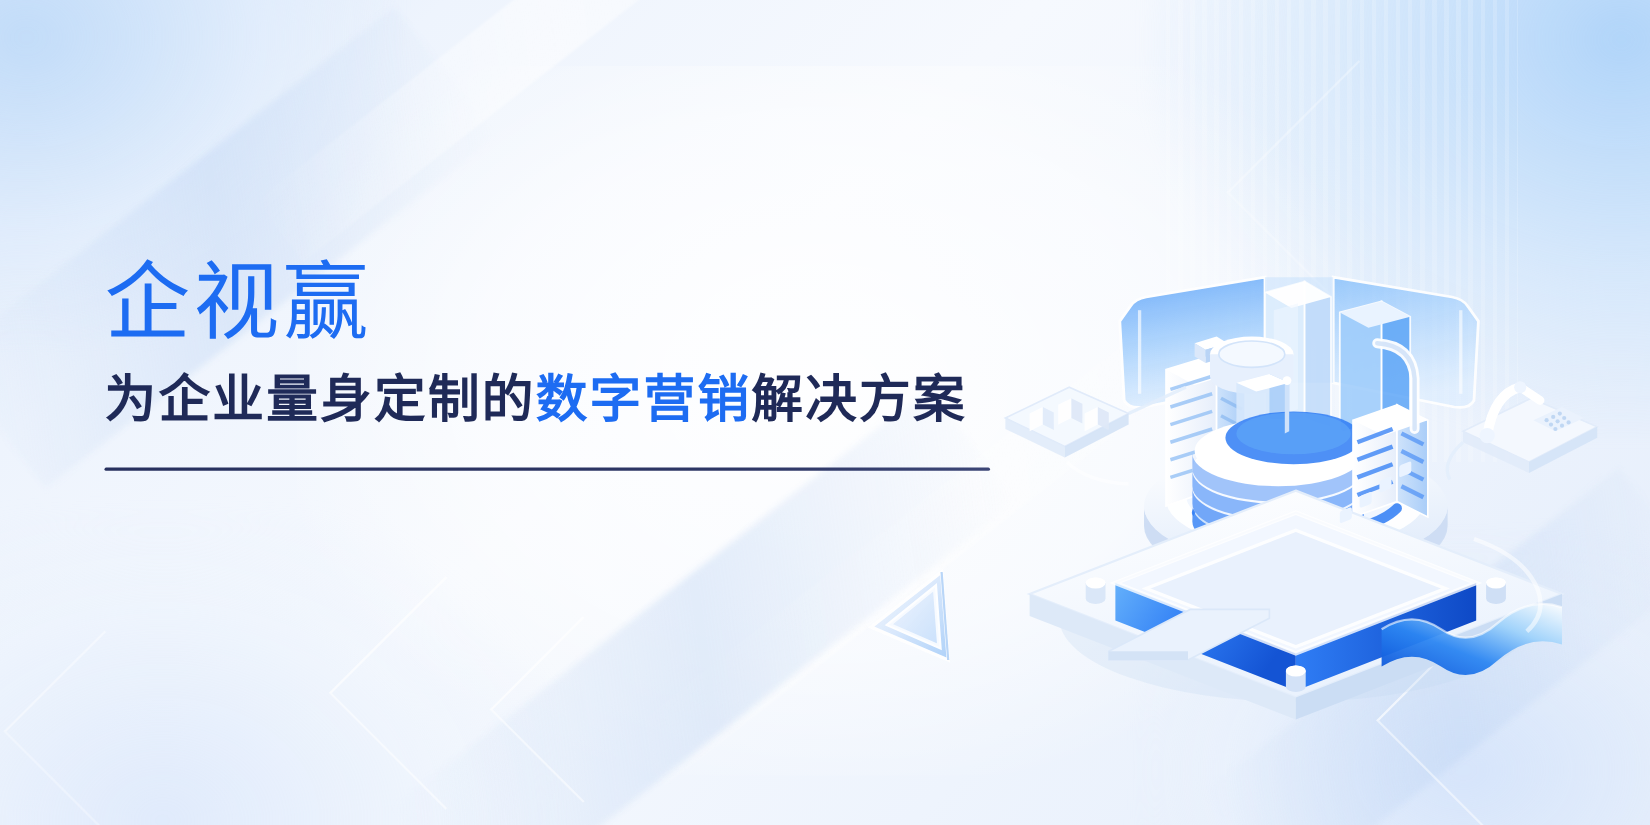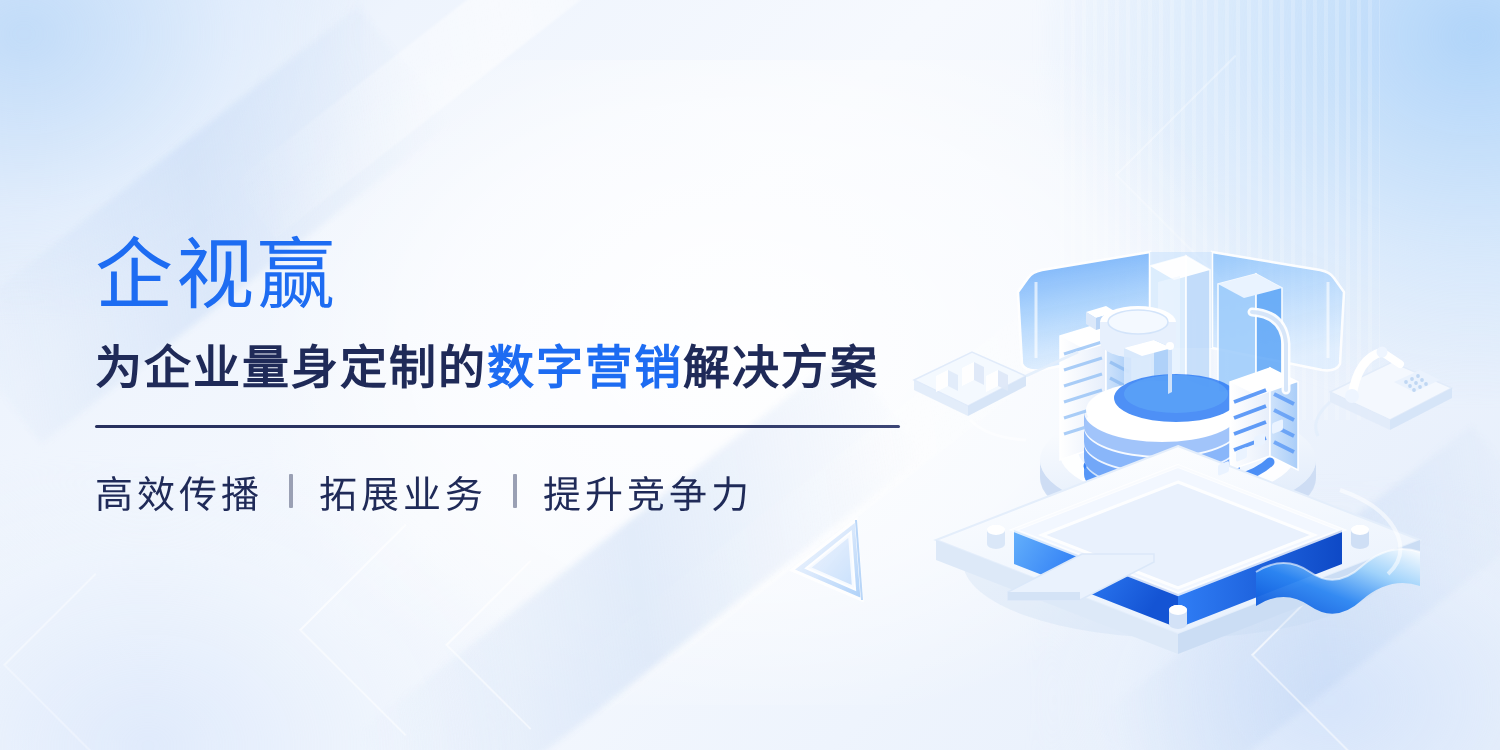--- a/index.html
+++ b/index.html
@@ -194,33 +194,26 @@
       <polygon points="66,22 24,56 70,76" fill="none" stroke="#ffffff" stroke-width="4" opacity="0.95"></polygon>
       <polygon points="66,22 24,56 70,76" fill="#eaf3ff" opacity="0.35"></polygon>
       <path d="M72,8 L78,88" stroke="#7fb4f2" stroke-width="2" opacity="0.55" fill="none"></path>
     </svg>
   </div>
 
   <div class="content">
 
     <h1 class="brand-title" style="color:#1d6cf2;">企视赢</h1>
 
-    <h2 class="headline" style="color:#1f2a58;">
+    <h2 class="headline" style="color:#1f2a58;font-family:Liberation Mono, monospace;">
       <span>为企业量身定制的</span><span class="hl" style="color:#1d6cf2;">数字营销</span><span>解决方案</span>
     </h2>
 
     <div class="divider"></div>
 
-    <div class="features" style="color:#1f2a58;">
-      <span class="feat">高效传播</span>
-      <span class="sep"></span>
-      <span class="feat">拓展业务</span>
-      <span class="sep"></span>
-      <span class="feat">提升竞争力</span>
-    </div>
   </div>
 
   <div class="illustration">
     <svg viewBox="0 0 560 430" aria-hidden="true">
       <defs>
         <linearGradient id="glassBlue" x1="0" y1="0" x2="0.2" y2="1">
           <stop offset="0%" stop-color="#4f9bf8" stop-opacity="0.88"></stop>
           <stop offset="55%" stop-color="#8cc3fc" stop-opacity="0.72"></stop>
           <stop offset="100%" stop-color="#c9e3fe" stop-opacity="0.60"></stop>
         </linearGradient>

